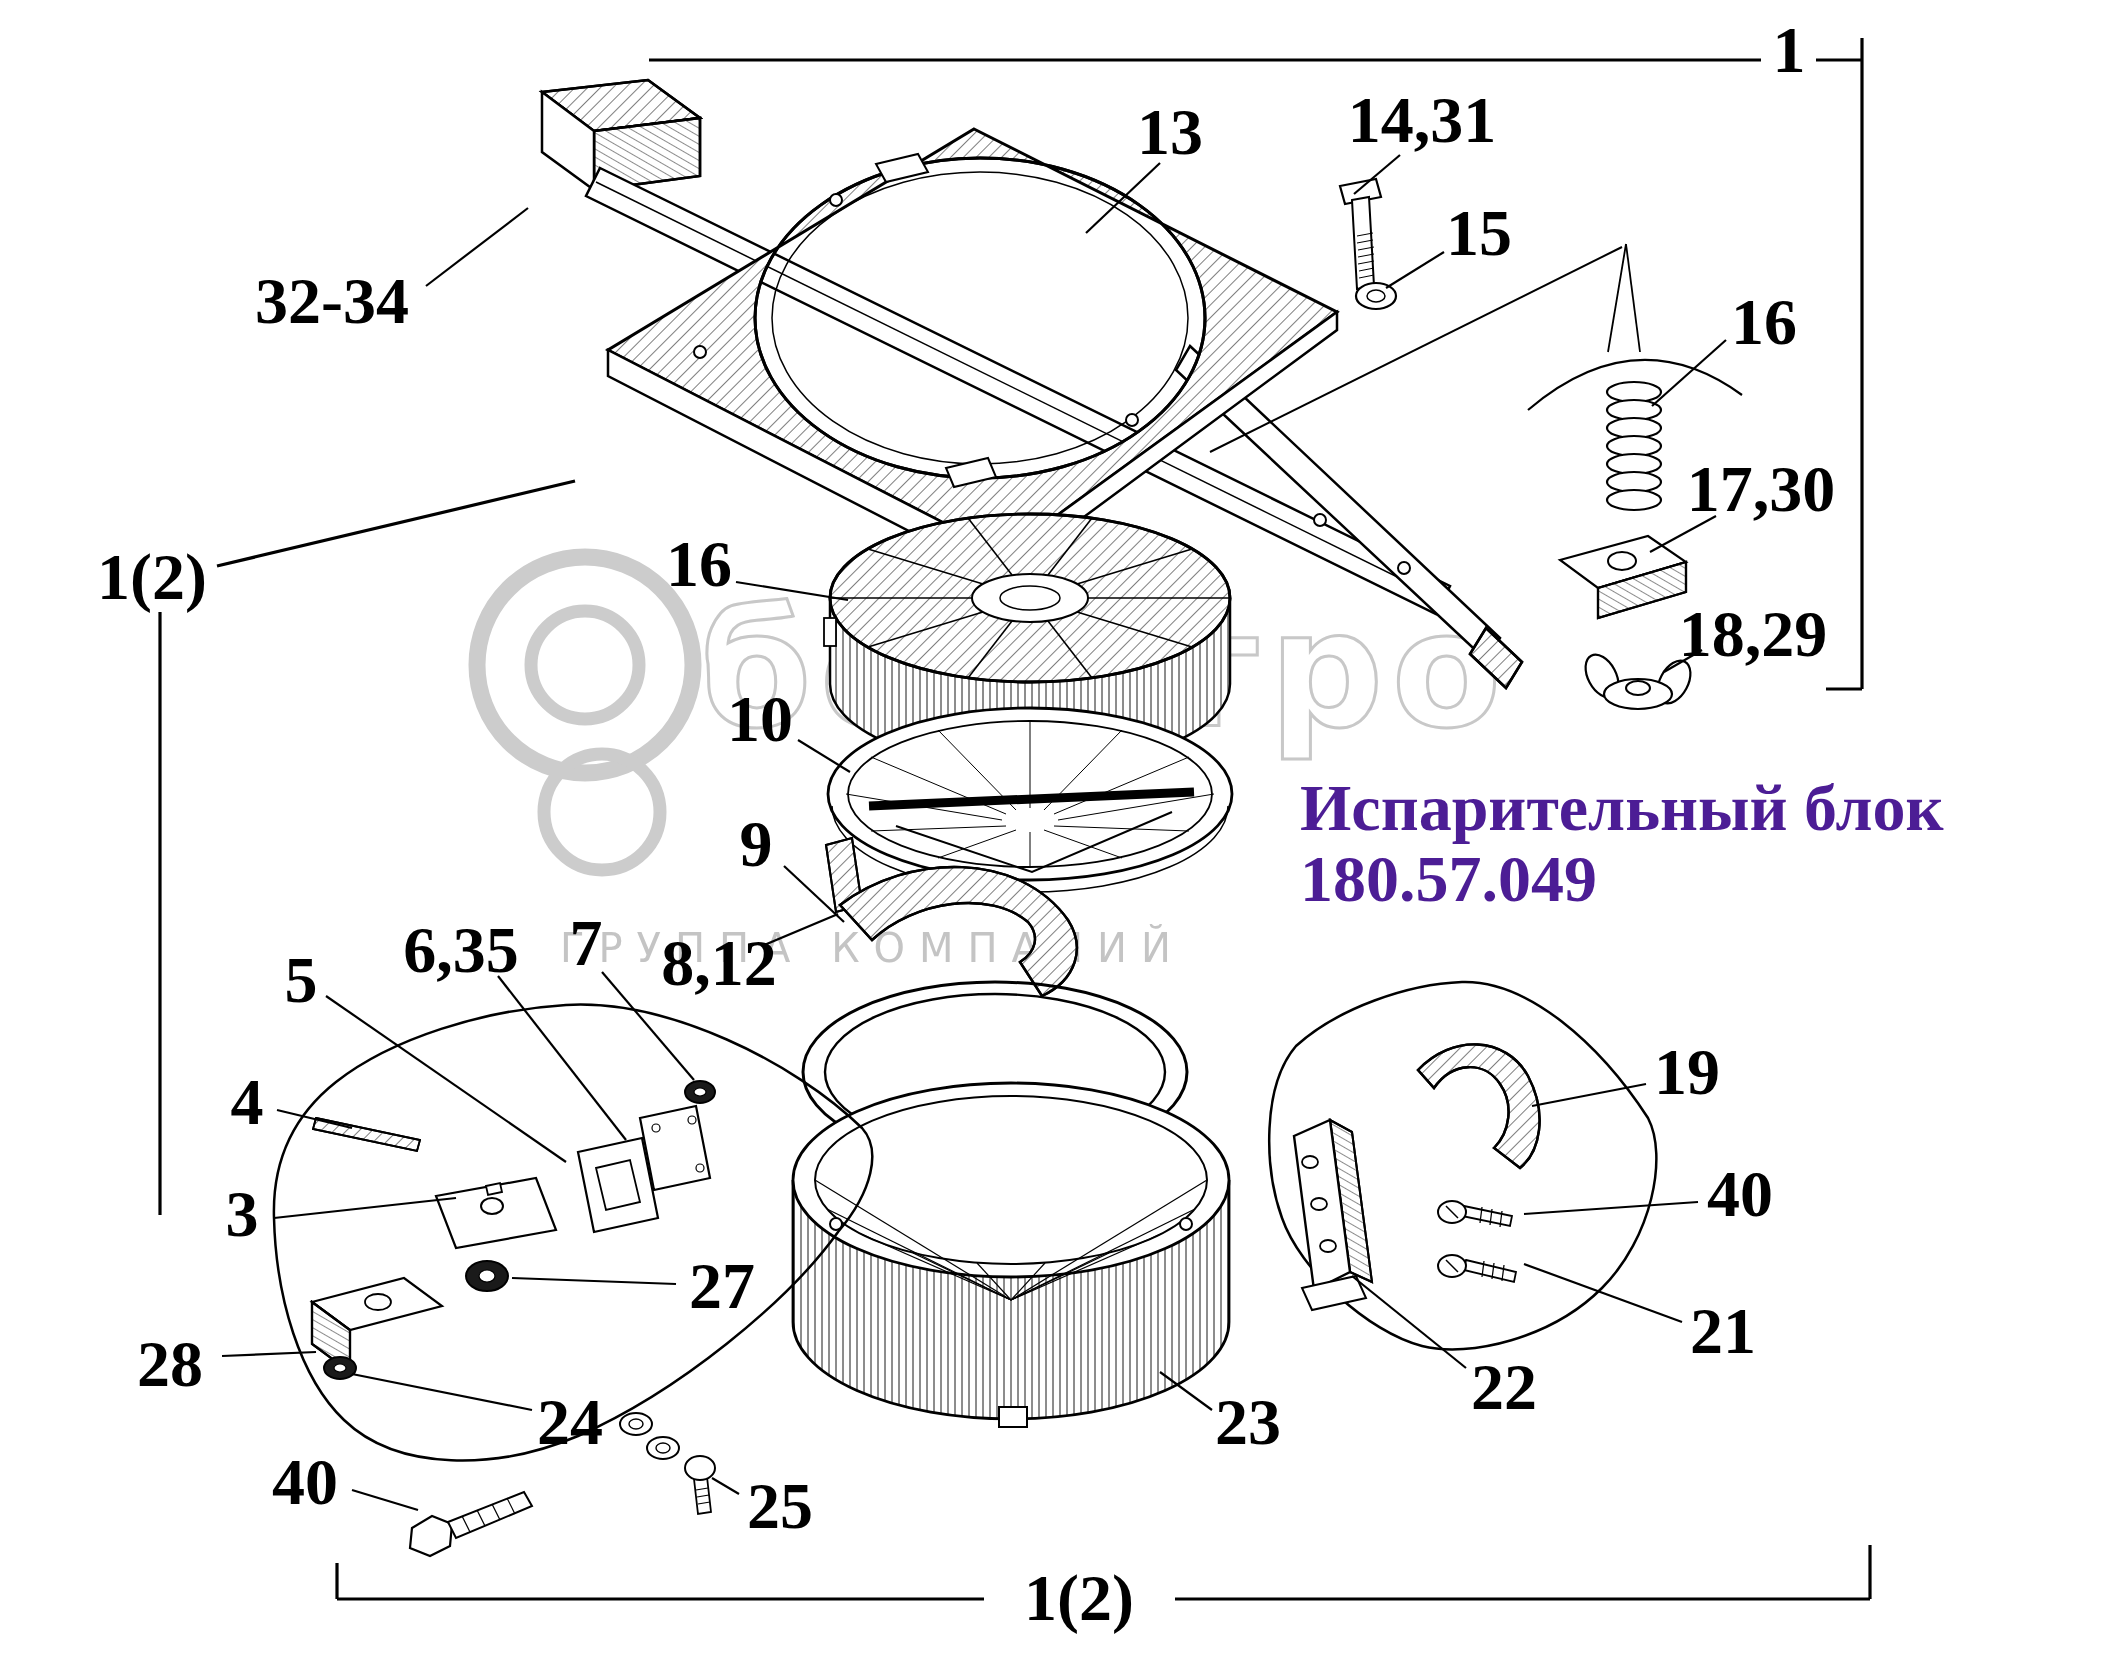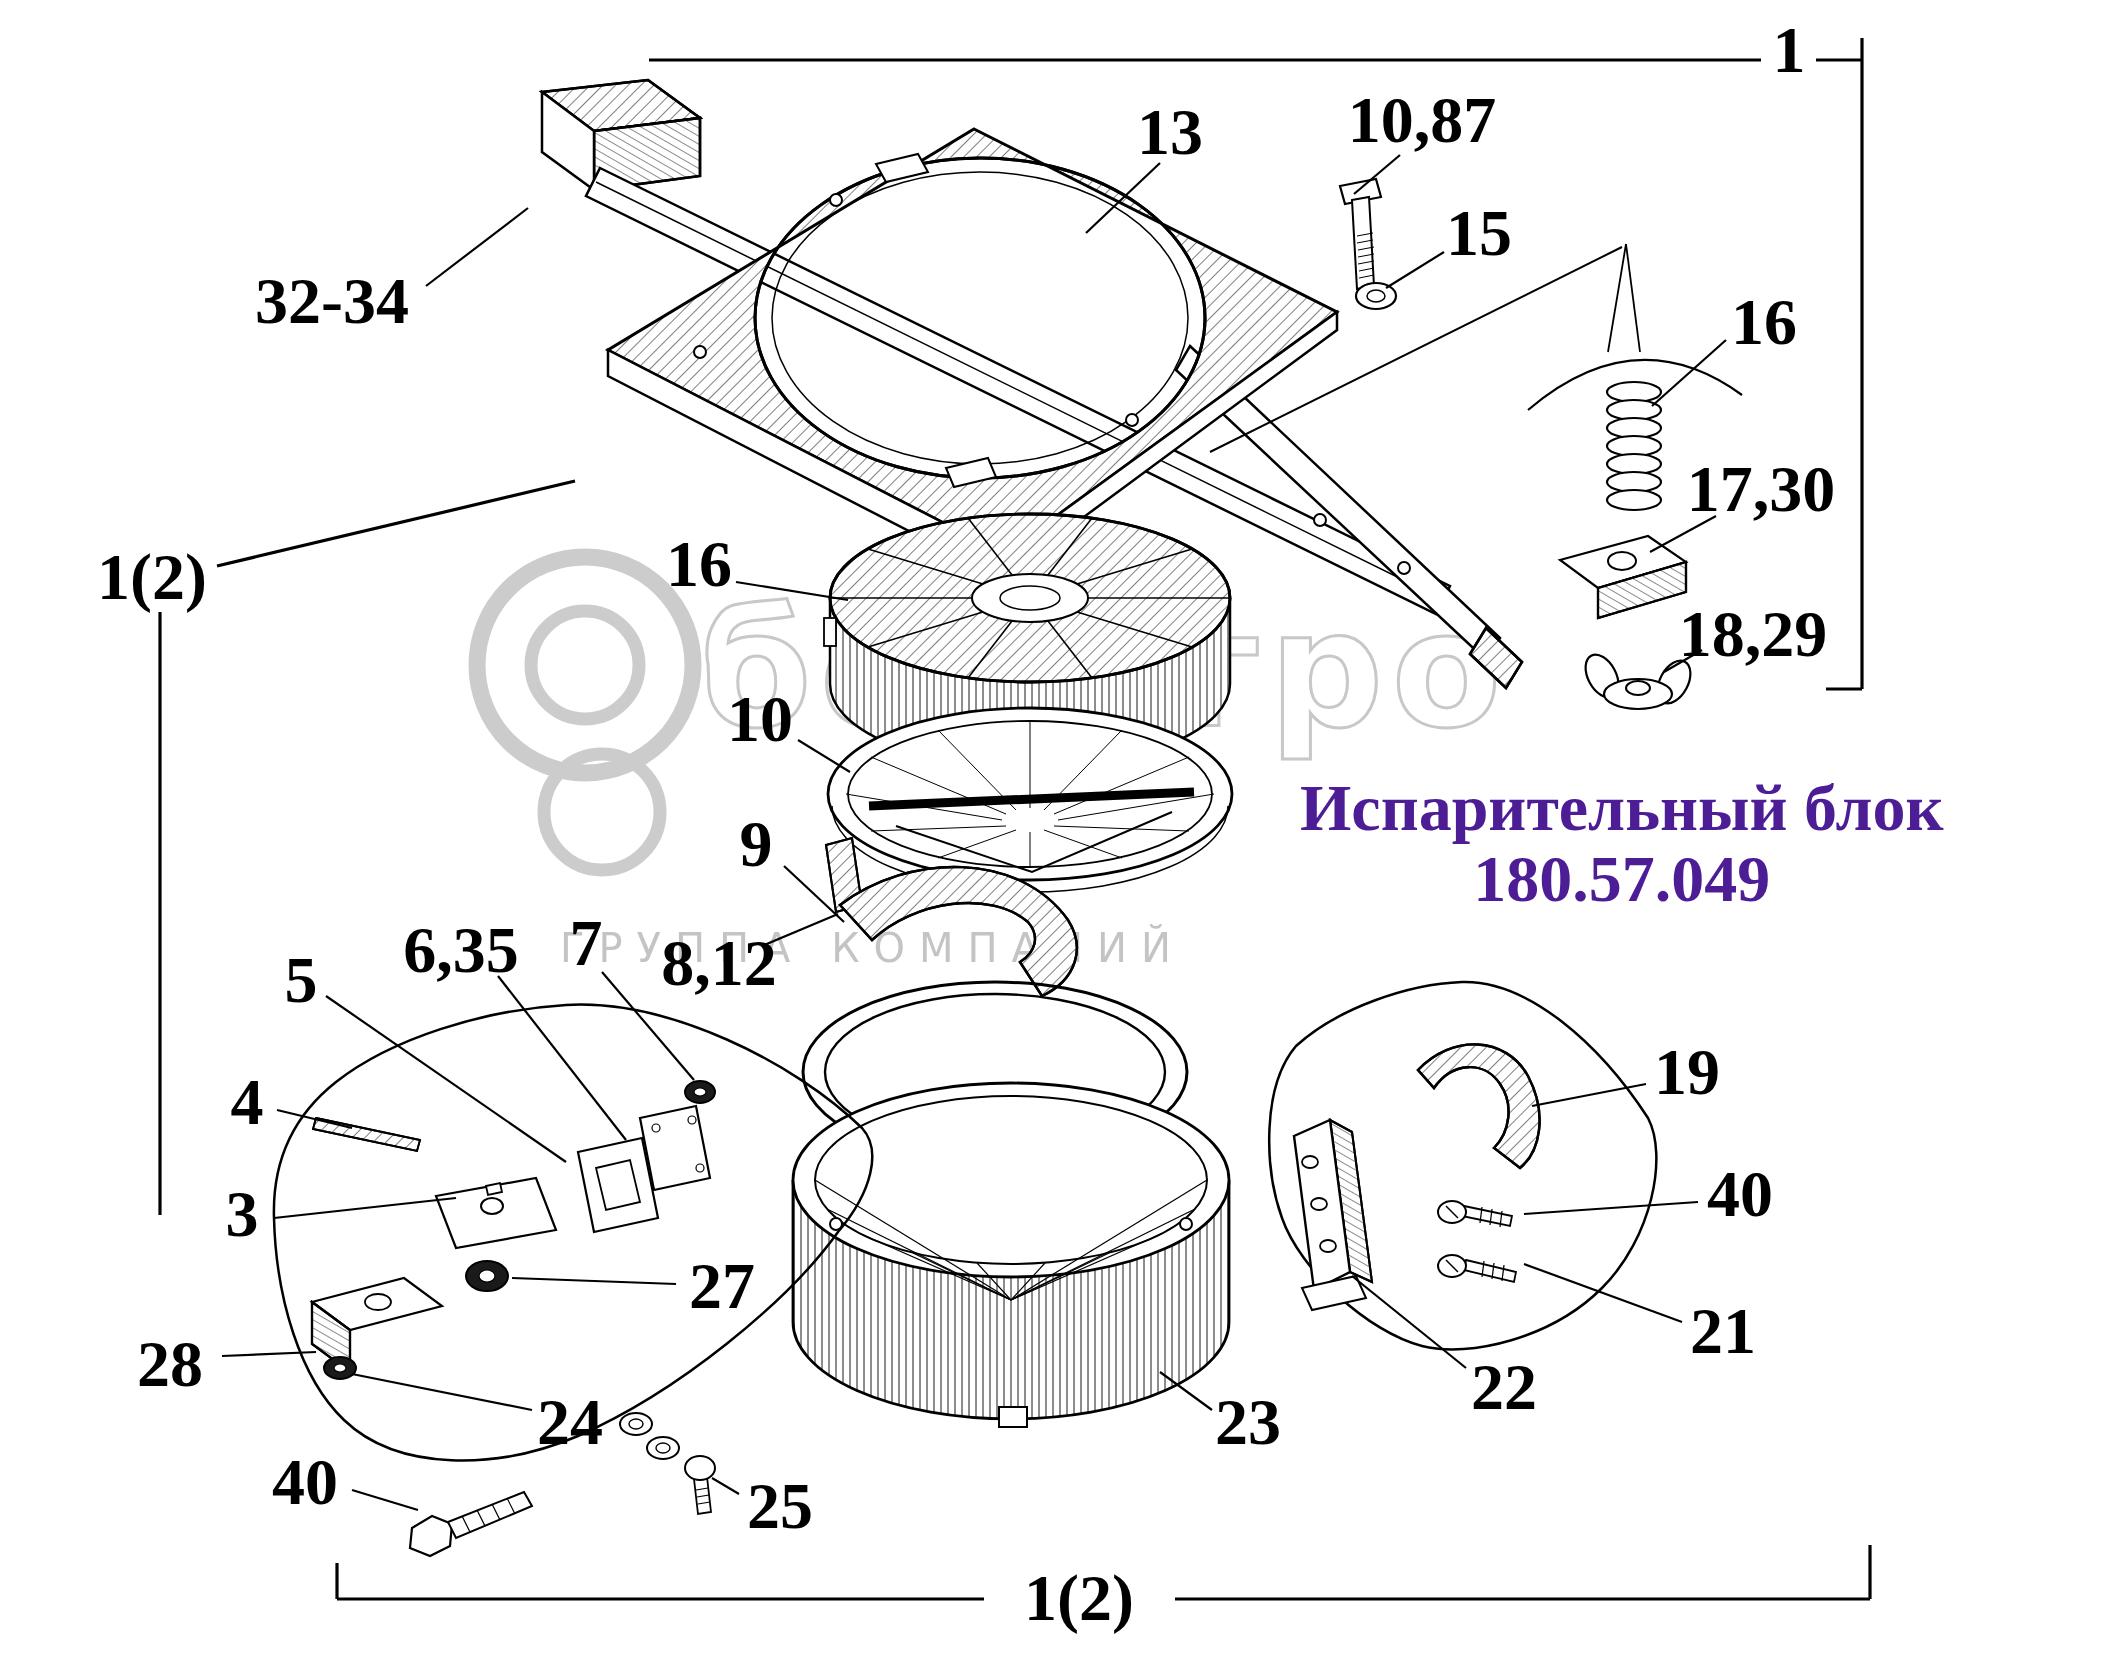--- a/index.html
+++ b/index.html
@@ -3,21 +3,21 @@
 <meta charset="utf-8">
 <style>
   html,body{margin:0;padding:0;background:#ffffff;}
   #canvas{position:relative;width:2128px;height:1668px;background:#ffffff;overflow:hidden;
           font-family:"Liberation Serif","DejaVu Serif",serif;}
   #drawing{position:absolute;left:0;top:0;}
   .lbl{position:absolute;transform:translate(-50%,-50%);font-weight:bold;font-size:66px;
        line-height:1;color:#000;white-space:nowrap;}
   .title{position:absolute;left:1300px;top:772px;white-space:nowrap;font-weight:bold;color:#4c1d95;}
   .title .t1{font-size:66px;line-height:1.08;}
-  .title .t2{font-size:66px;line-height:1.08;text-align:center;}
+  .title .t2{font-size:66px;line-height:1.08;}
 </style>
 </head>
 <body>
 
 <div id="canvas">
 
 <svg id="drawing" width="2128" height="1668" viewBox="0 0 2128 1668">
   <defs>
     <pattern id="hA" width="9" height="9" patternUnits="userSpaceOnUse" patternTransform="rotate(45)">
       <line x1="0" y1="0" x2="0" y2="9" stroke="#000" stroke-width="1"></line>
@@ -287,21 +287,21 @@
     <line x1="337" y1="1599" x2="337" y2="1563"></line>
     <line x1="1870" y1="1599" x2="1870" y2="1545"></line>
     <line x1="160" y1="612" x2="160" y2="1215"></line>
     <line x1="217" y1="566" x2="575" y2="481"></line>
   </g>
 </svg>
 
 <div class="lbl" style="left:1789px;top:50px">1</div>
 <div class="lbl" style="left:332px;top:301px">32-34</div>
 <div class="lbl" style="left:1170px;top:132px">13</div>
-<div class="lbl" style="left:1422px;top:120px">10,87</div>
+<div class="lbl" style="left:1422px;top:120px">14,31</div>
 <div class="lbl" style="left:1479px;top:233px">15</div>
 <div class="lbl" style="left:1764px;top:322px">16</div>
 <div class="lbl" style="left:1761px;top:489px">17,30</div>
 <div class="lbl" style="left:1753px;top:634px">18,29</div>
 <div class="lbl" style="left:699px;top:564px">16</div>
 <div class="lbl" style="left:760px;top:719px">10</div>
 <div class="lbl" style="left:152px;top:577px">1(2)</div>
 <div class="lbl" style="left:756px;top:844px">9</div>
 <div class="lbl" style="left:301px;top:980px">5</div>
 <div class="lbl" style="left:461px;top:950px">6,35</div>

